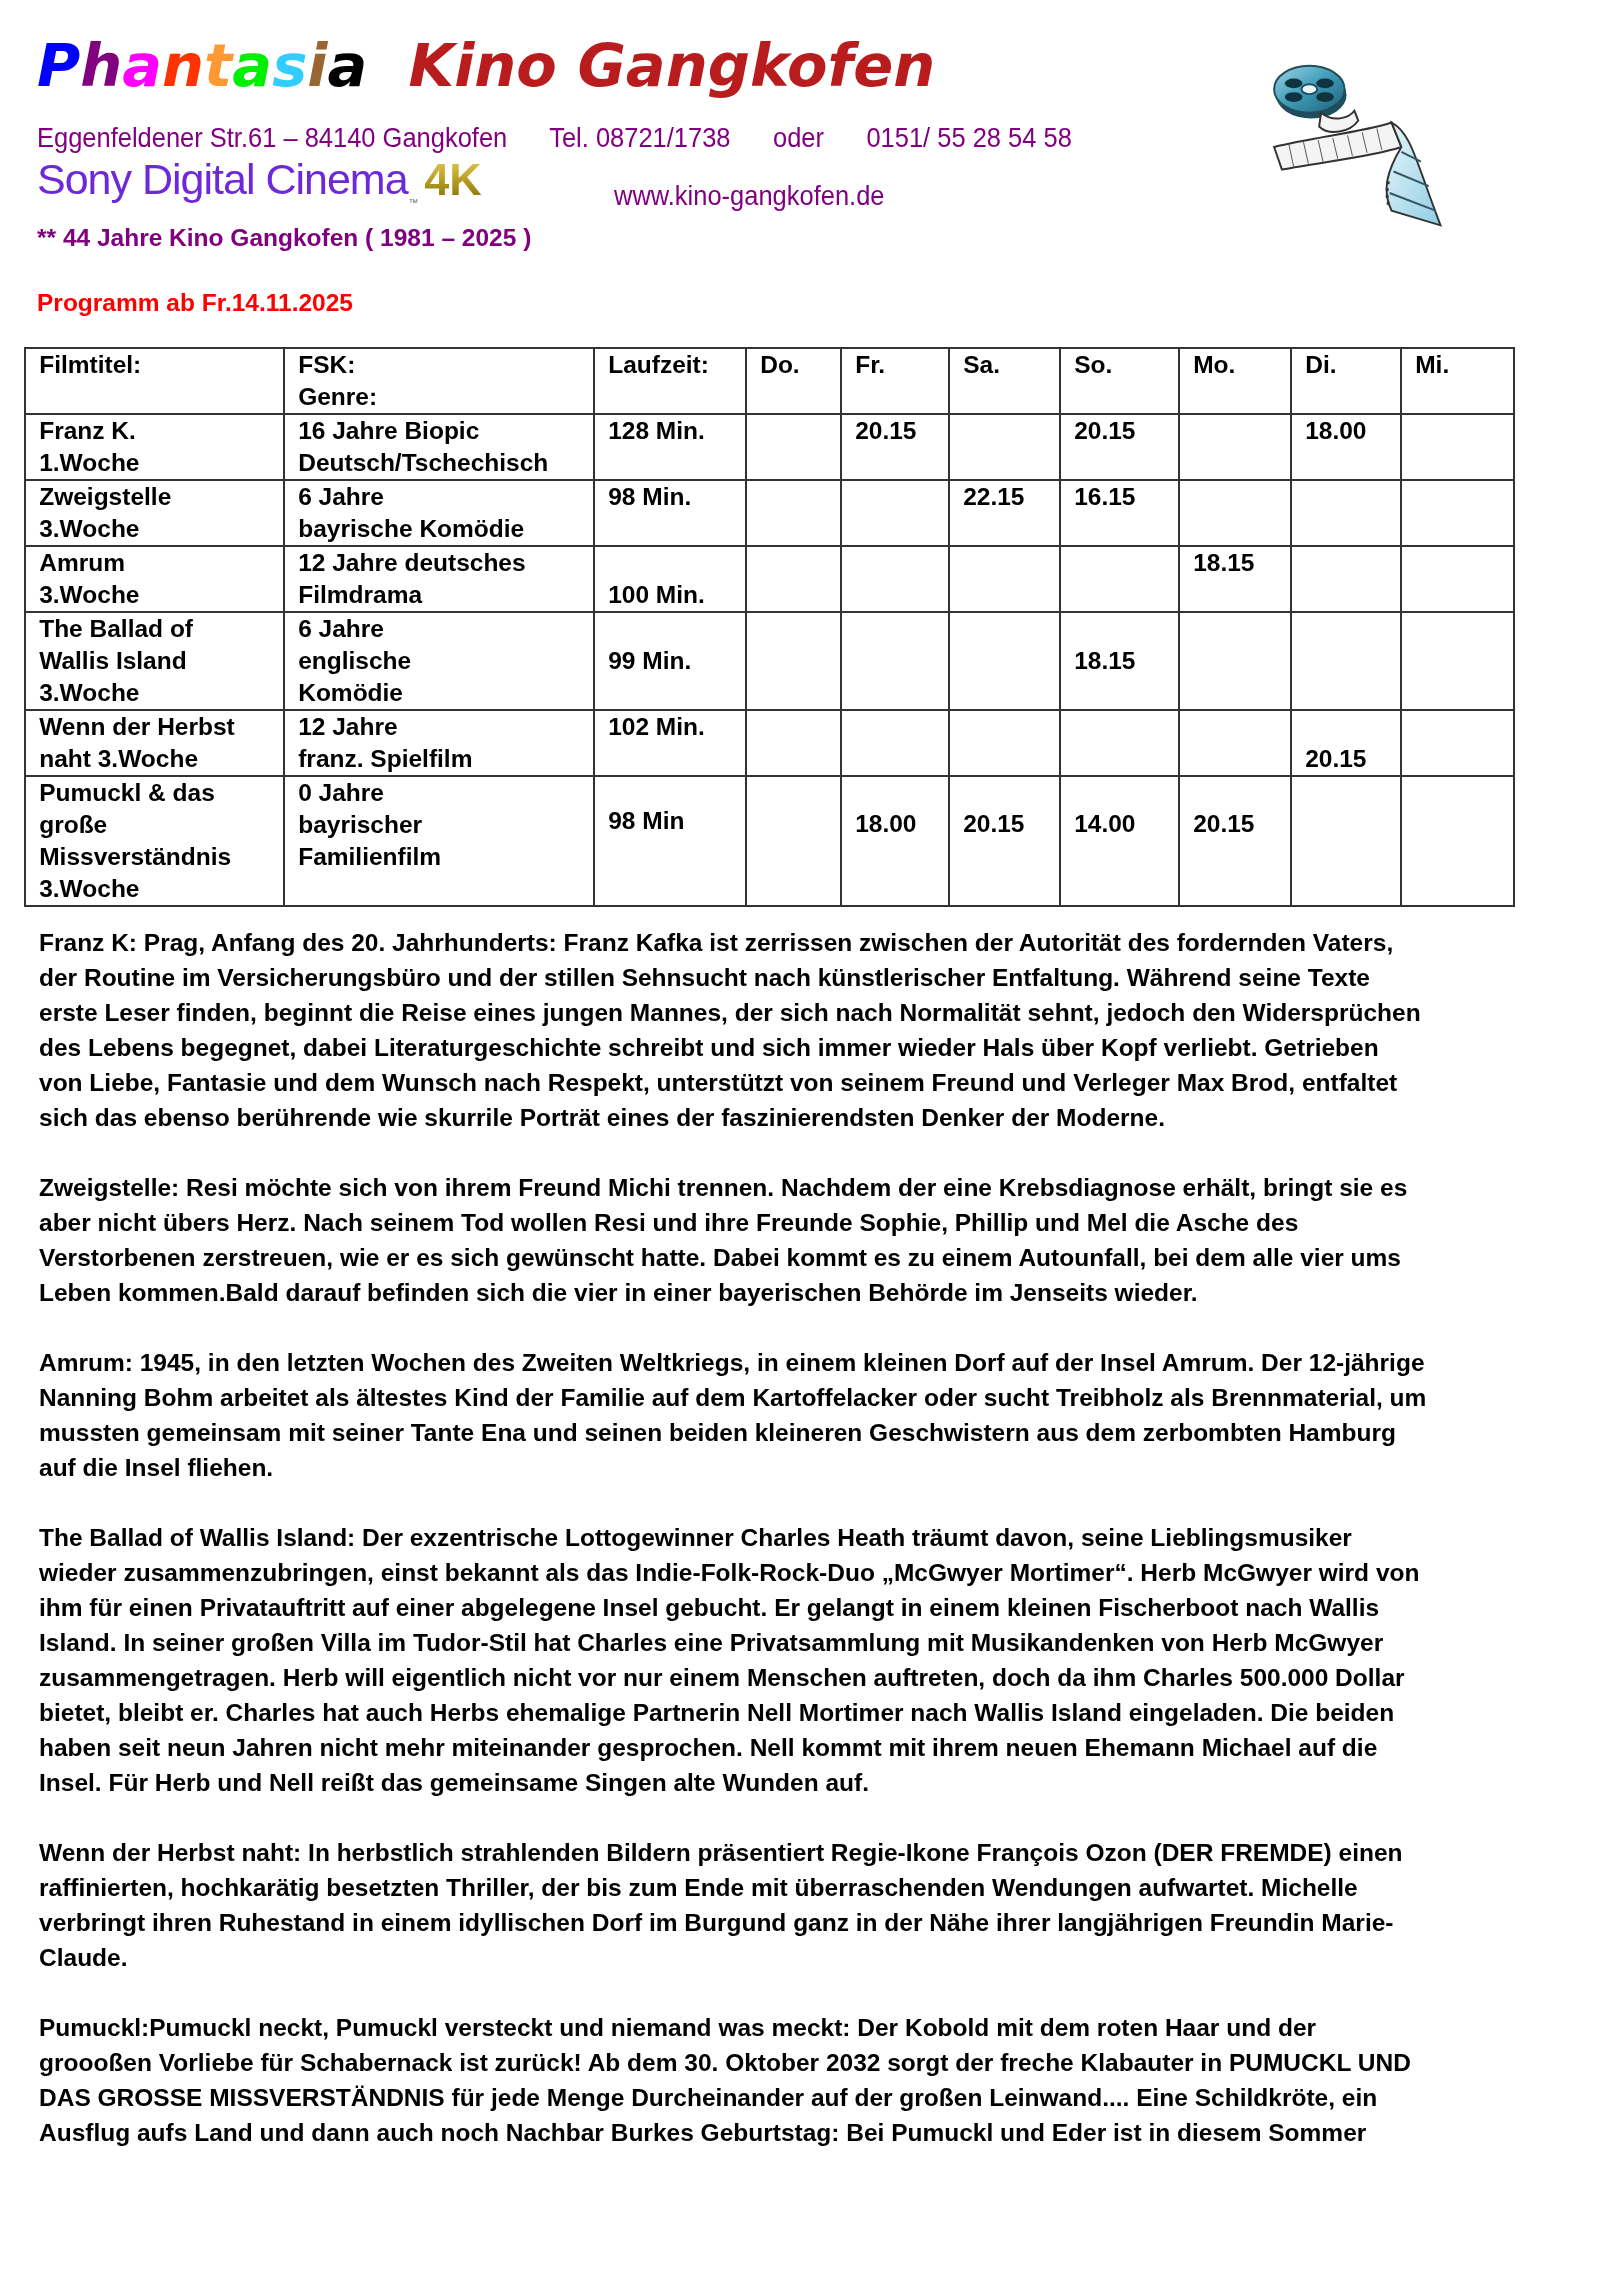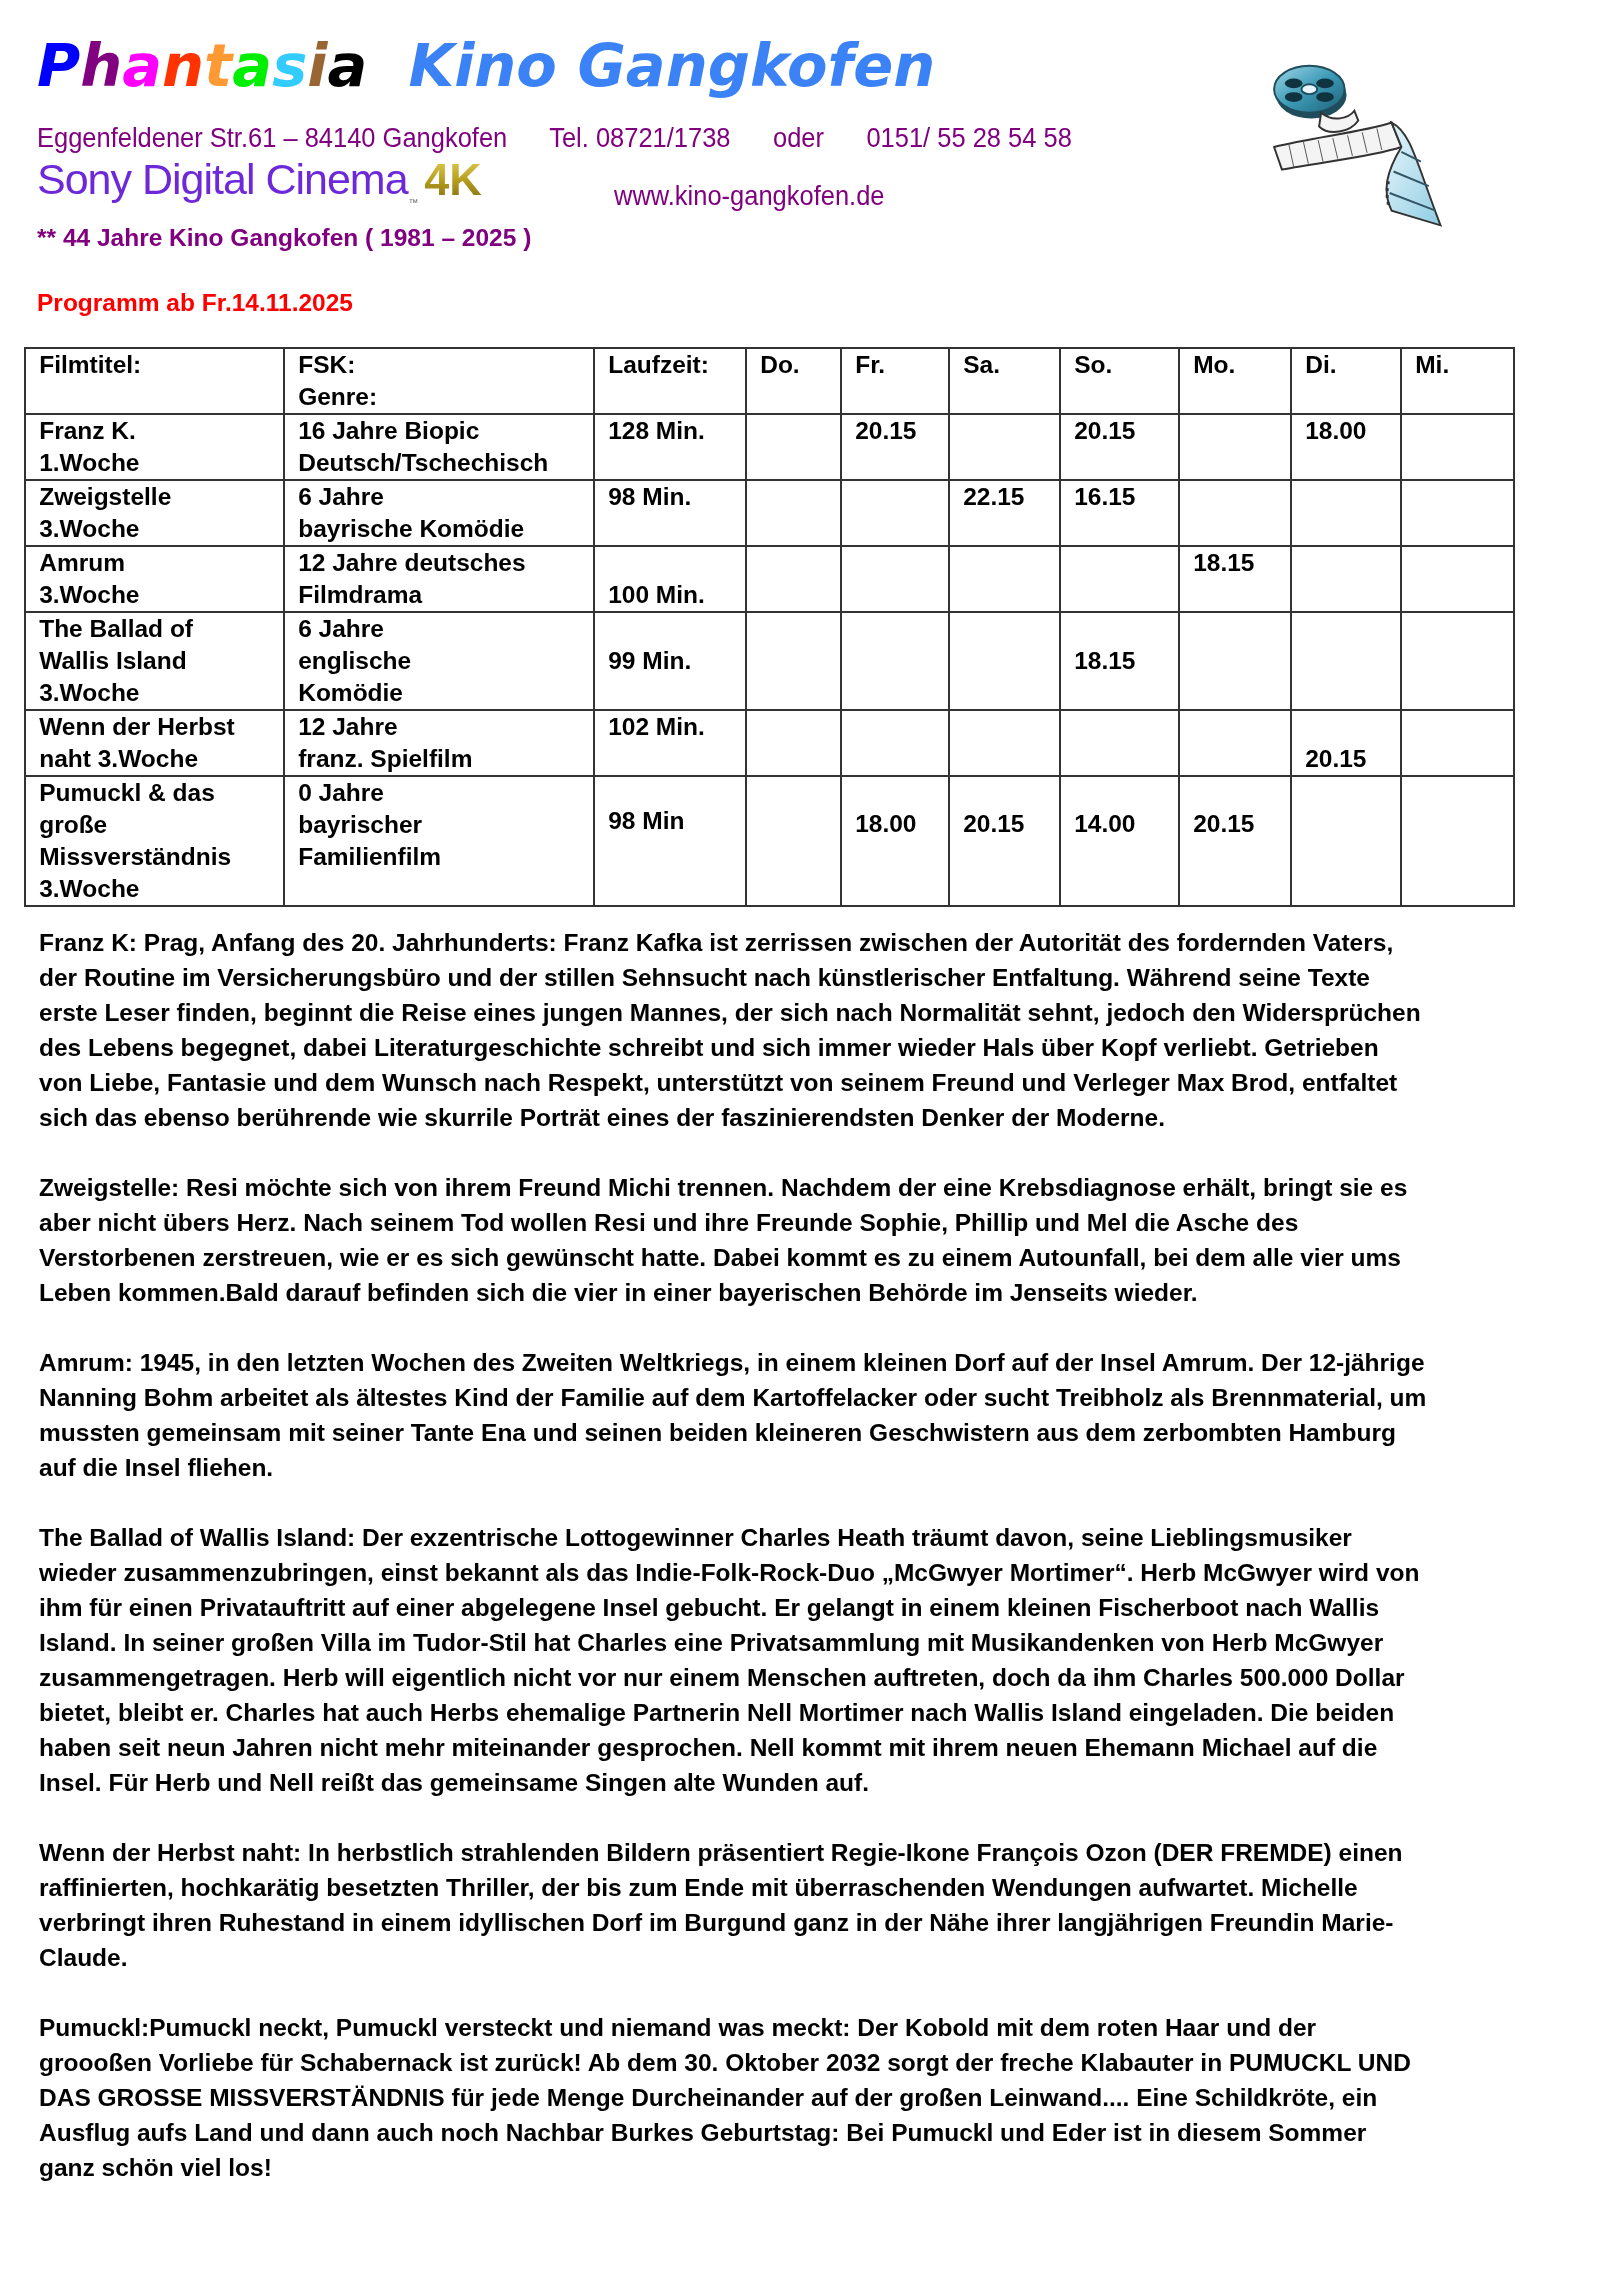--- a/index.html
+++ b/index.html
@@ -1,19 +1,19 @@
 <!DOCTYPE html>
 <html><head>
 <meta charset="utf-8">
 <style>
   html, body { margin: 0; padding: 0; background: #ffffff; }
   body { width: 1621px; height: 2293px; position: relative; overflow: hidden; font-family: "Liberation Sans", sans-serif; color: #000; }
   .abs { position: absolute; }
   .title { left: 37px; top: 27.4px; font-family: "DejaVu Sans", sans-serif; font-weight: bold; font-style: italic; font-size: 59px; line-height: 78px; white-space: pre; letter-spacing: 0px; }
-  .title .rest { color: #3b82f6; }
+  .title .rest { color: #b91c1c; }
   .address { left: 37px; top: 118px; font-family: "Liberation Sans", sans-serif; font-size: 27.4px; color: #800080; white-space: pre; transform: scaleX(0.93); transform-origin: left top; line-height: 39px; }
   .sony { left: 37px; top: 153px; height: 51px; display: flex; align-items: flex-end; white-space: nowrap; }
   .sony-text { font-family: "Liberation Sans", sans-serif; font-size: 43px; color: #6d28d9; letter-spacing: -1px; line-height: 49px; }
   .sony-tm { font-size: 9.8px; color: #666; vertical-align: top; position: relative; top: 3.9px; margin-left: 1px; }
   .sony-4k { font-family: "Liberation Sans", sans-serif; font-weight: bold; font-size: 45px; line-height: 49px; color: #b5a020; margin-left: 5.9px; background: linear-gradient(180deg, #e6d45a 0%, #b39a1c 55%, #7a6a10 100%); -webkit-background-clip: text; background-clip: text; -webkit-text-fill-color: transparent; }
   .website { left: 614px; top: 176px; font-size: 27.4px; color: #800080; transform: scaleX(0.93); transform-origin: left top; line-height: 39px; }
   .anniv { left: 37px; top: 220px; font-weight: bold; font-size: 24.5px; color: #800080; line-height: 35px; white-space: pre; }
   .programm { left: 37px; top: 285px; font-weight: bold; font-size: 24.5px; color: #ff0000; line-height: 35px; white-space: pre; }
   .reel { left: 1264px; top: 54px; width: 216px; height: 186px; }
 
@@ -299,16 +299,15 @@
     <span class="line">Wenn der Herbst naht: In herbstlich strahlenden Bildern präsentiert Regie-Ikone François Ozon (DER FREMDE) einen</span>
     <span class="line">raffinierten, hochkarätig besetzten Thriller, der bis zum Ende mit überraschenden Wendungen aufwartet. Michelle</span>
     <span class="line">verbringt ihren Ruhestand in einem idyllischen Dorf im Burgund ganz in der Nähe ihrer langjährigen Freundin Marie-</span>
     <span class="line">Claude.</span>
   </p>
   <p>
     <span class="line">Pumuckl:Pumuckl neckt, Pumuckl versteckt und niemand was meckt: Der Kobold mit dem roten Haar und der</span>
     <span class="line">groooßen Vorliebe für Schabernack ist zurück!  Ab dem 30. Oktober 2032 sorgt der freche Klabauter in PUMUCKL UND</span>
     <span class="line">DAS GROSSE MISSVERSTÄNDNIS für jede Menge Durcheinander auf der großen Leinwand.... Eine Schildkröte, ein</span>
     <span class="line">Ausflug aufs Land und dann auch noch Nachbar Burkes Geburtstag: Bei Pumuckl und Eder ist in diesem Sommer</span>
-    <span class="line">ganz schön viel los!</span>
   </p>
 </div>
 
 
 </body></html>

